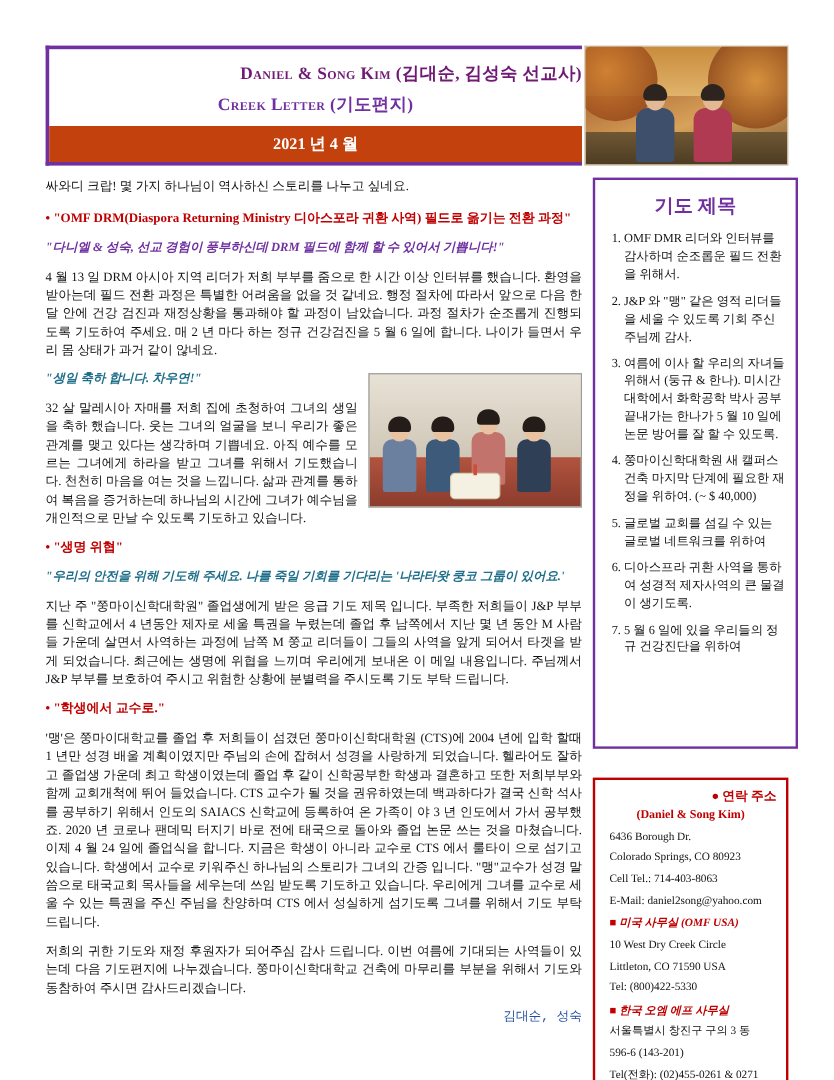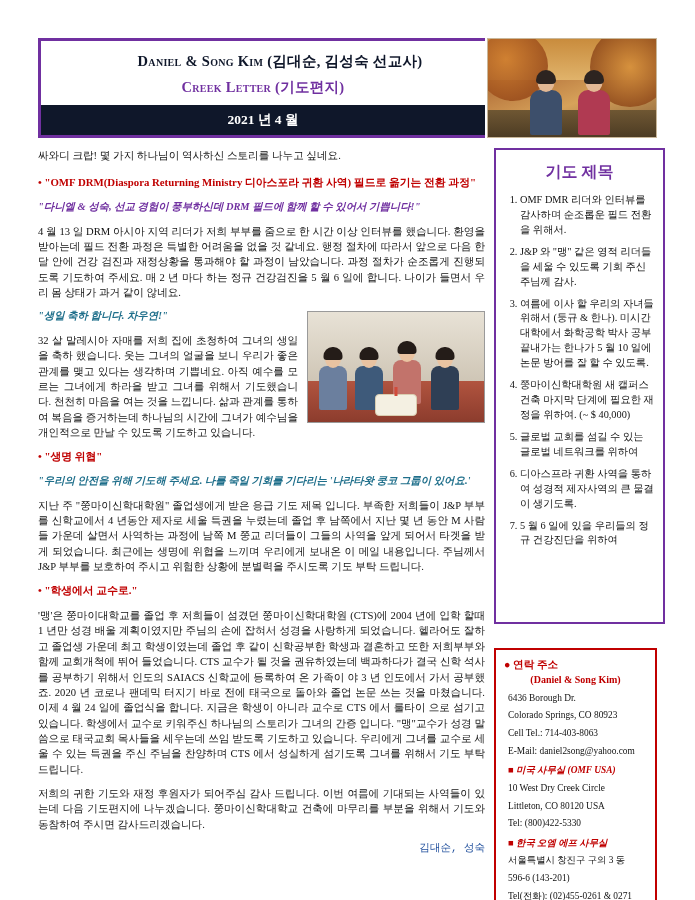--- a/index.html
+++ b/index.html
@@ -28,45 +28,45 @@
     top: 38px;
     width: 447px;
     height: 100px;
     background: #ffffff;
     border-top: 3px solid #7030a0;
     border-left: 3px solid #7030a0;
     border-bottom: 3px solid #7030a0;
     box-sizing: border-box;
   }
   .header-title-1 {
-    text-align: center;
+    text-align: right;
     font-size: 14.5px;
     font-weight: bold;
     font-variant: small-caps;
     letter-spacing: 0.3px;
-    color: #0f172a;
+    color: #701a75;
     margin-top: 11px;
     padding-left: 34px;
   }
   .header-title-2 {
     text-align: center;
     font-size: 14.5px;
     font-weight: bold;
     font-variant: small-caps;
     letter-spacing: 0.3px;
     color: #7030a0;
     margin-top: 7px;
   }
   .header-purple-bar {
     position: absolute;
     left: 0;
     bottom: 0;
     width: 100%;
     height: 30px;
-    background: #0f172a;
+    background: #c2410c;
     color: #ffffff;
     font-size: 13.5px;
     font-weight: bold;
     display: flex;
     align-items: center;
     justify-content: center;
   }
 
   
   .header-photo {
@@ -244,21 +244,21 @@
     width: 163px;
     border: 2px solid #c00000;
     box-sizing: border-box;
     padding: 7px 8px 9px 8px;
     background: #ffffff;
     font-size: 9.4px;
     line-height: 1.45;
     color: #111111;
   }
   .contact-title {
-    text-align: left;
+    text-align: right;
     color: #c00000;
     font-weight: bold;
     font-size: 10.6px;
     margin-bottom: 1px;
   }
   .contact-title .dot { color: #c00000; }
   .contact-sub {
     text-align: center;
     color: #c00000;
     font-weight: bold;
@@ -370,21 +370,21 @@
       <span>연락 주소</span>
     </div>
     <div class="contact-sub">(Daniel &amp; Song Kim)</div>
     <p class="contact-line">6436 Borough Dr.</p>
     <p class="contact-line">Colorado Springs, CO 80923</p>
     <p class="contact-line">Cell Tel.: 714-403-8063</p>
     <p class="contact-line">E-Mail: daniel2song@yahoo.com</p>
 
     <p class="contact-line contact-head">■ 미국 사무실 (OMF USA)</p>
     <p class="contact-line">10 West Dry Creek Circle</p>
-    <p class="contact-line">Littleton, CO  80120 USA</p>
+    <p class="contact-line">Littleton, CO  71590 USA</p>
     <p class="contact-line">Tel: (800)422-5330</p>
 
     <p class="contact-line contact-head">■ 한국 오엠 에프 사무실</p>
     <p class="contact-line">서울특별시 창진구 구의 3 동</p>
     <p class="contact-line">596-6 (143-201)</p>
     <p class="contact-line">Tel(전화): (02)455-0261 &amp; 0271</p>
   </div>
 
 </div>
 

